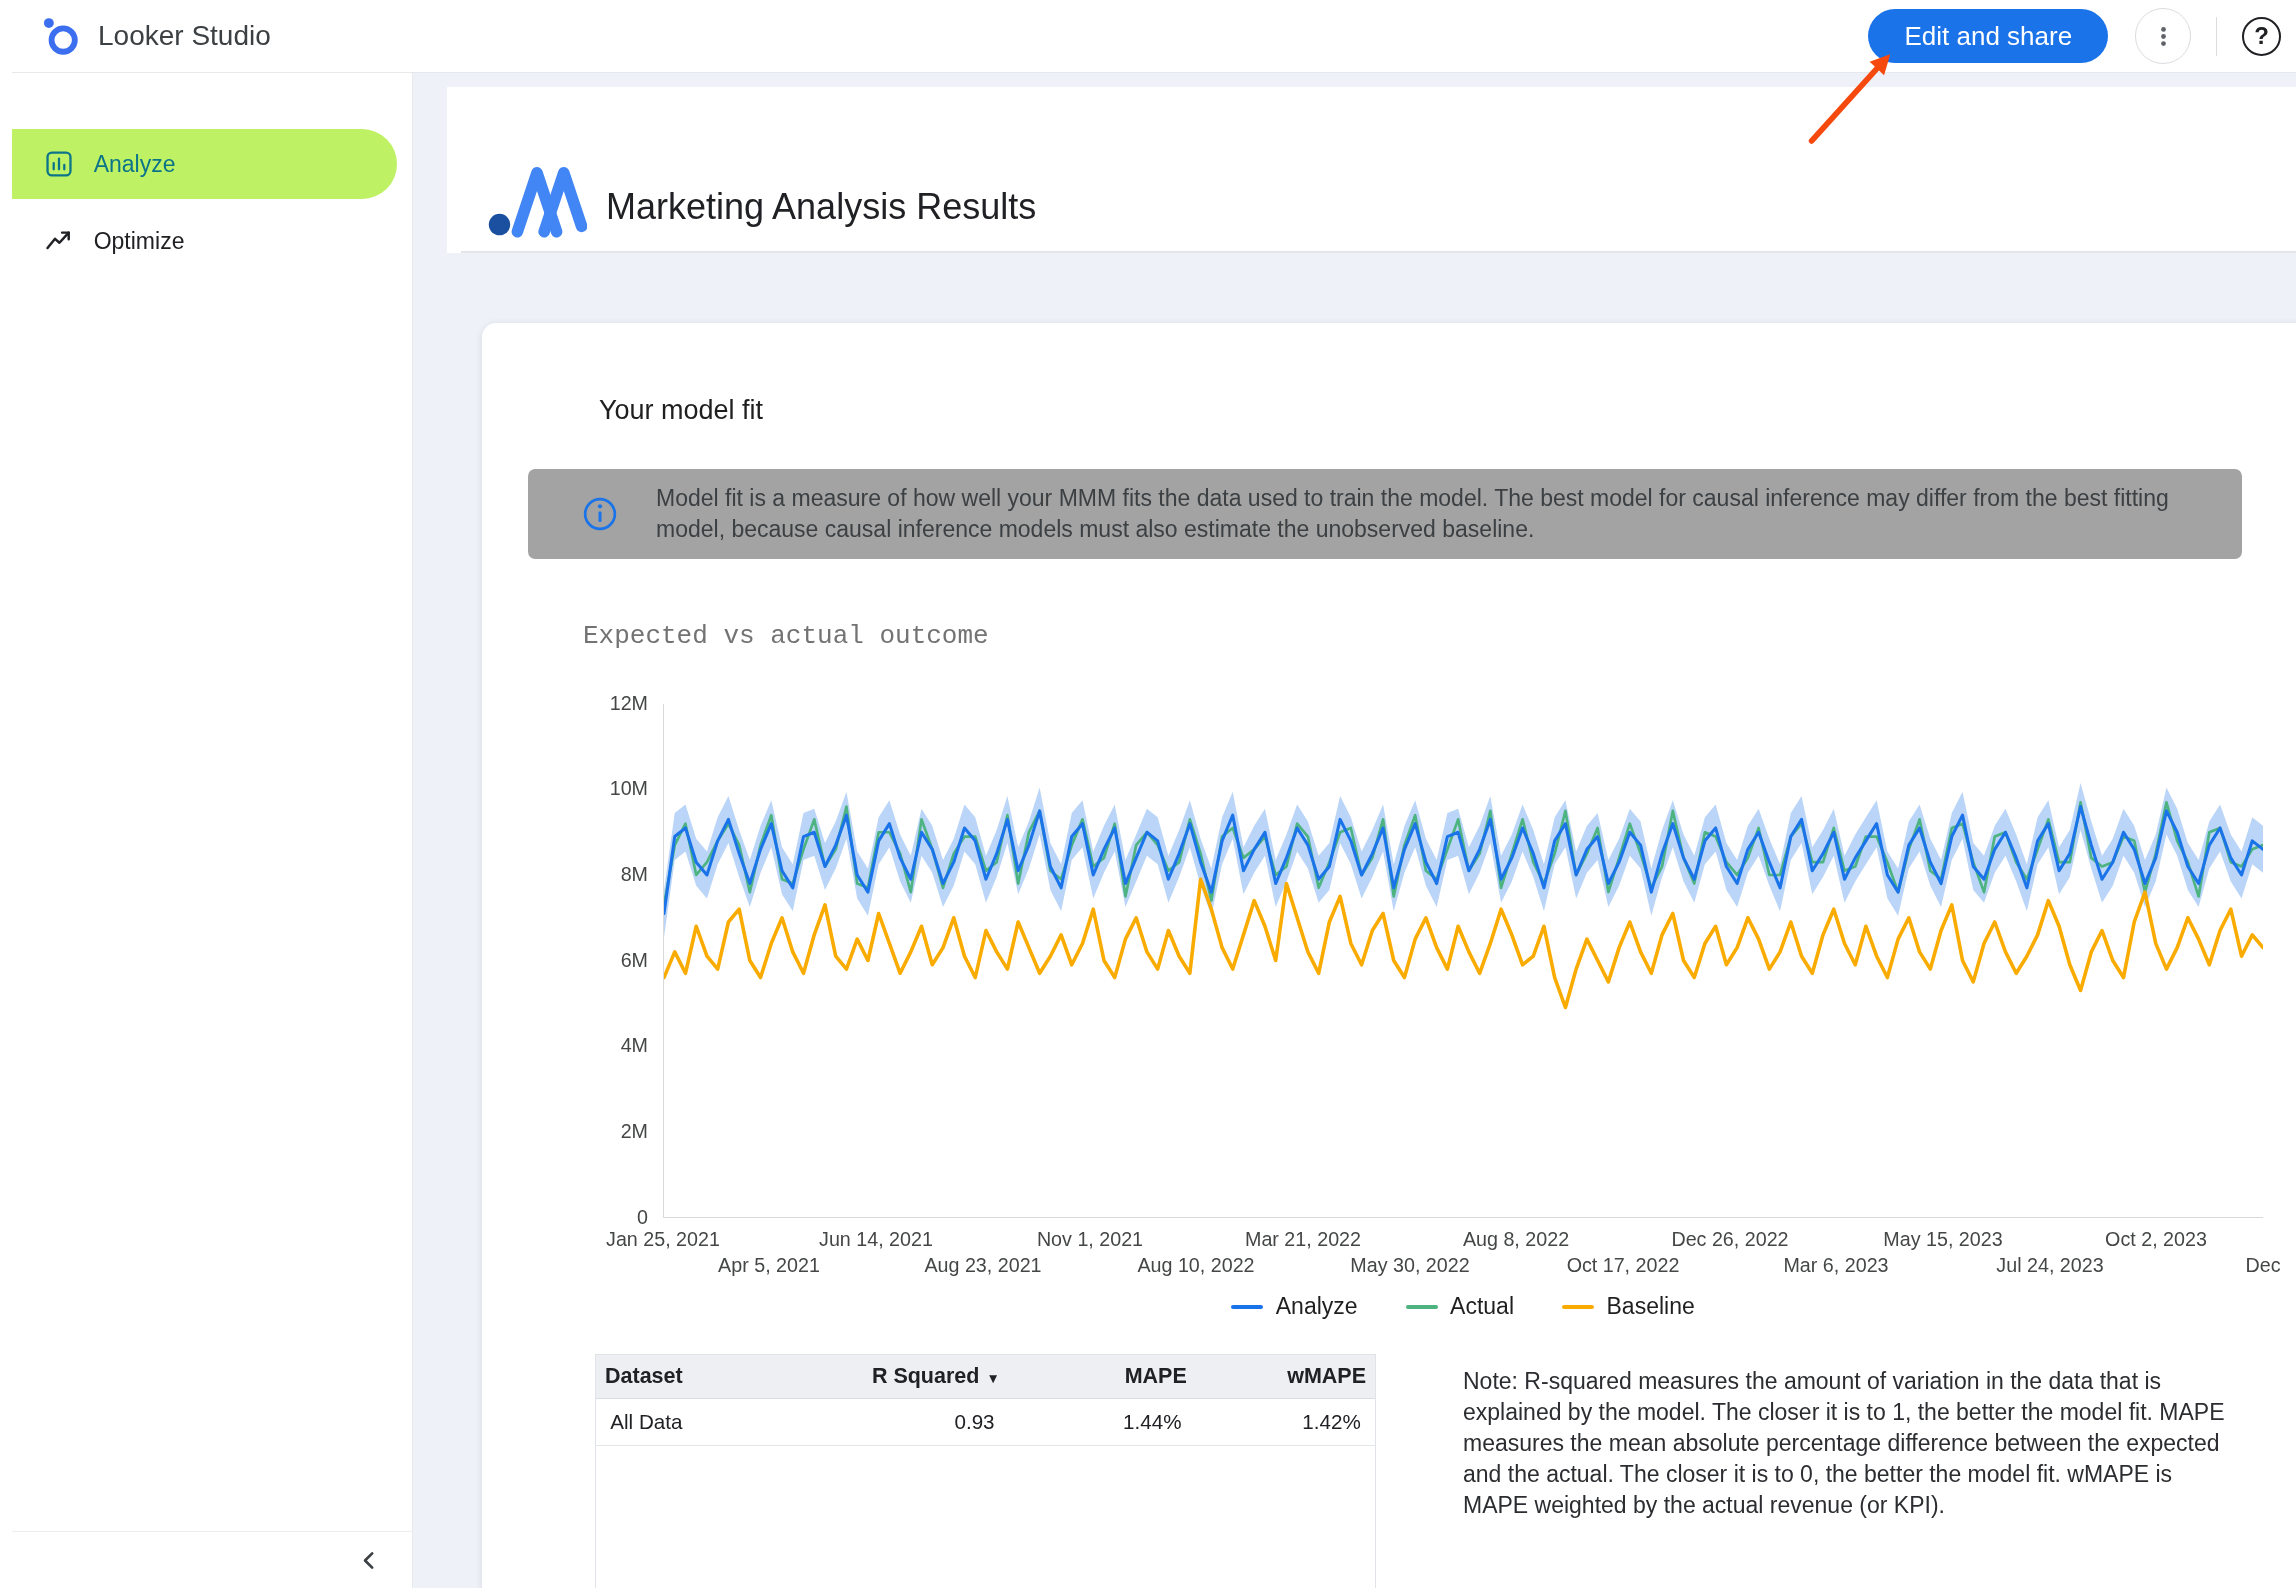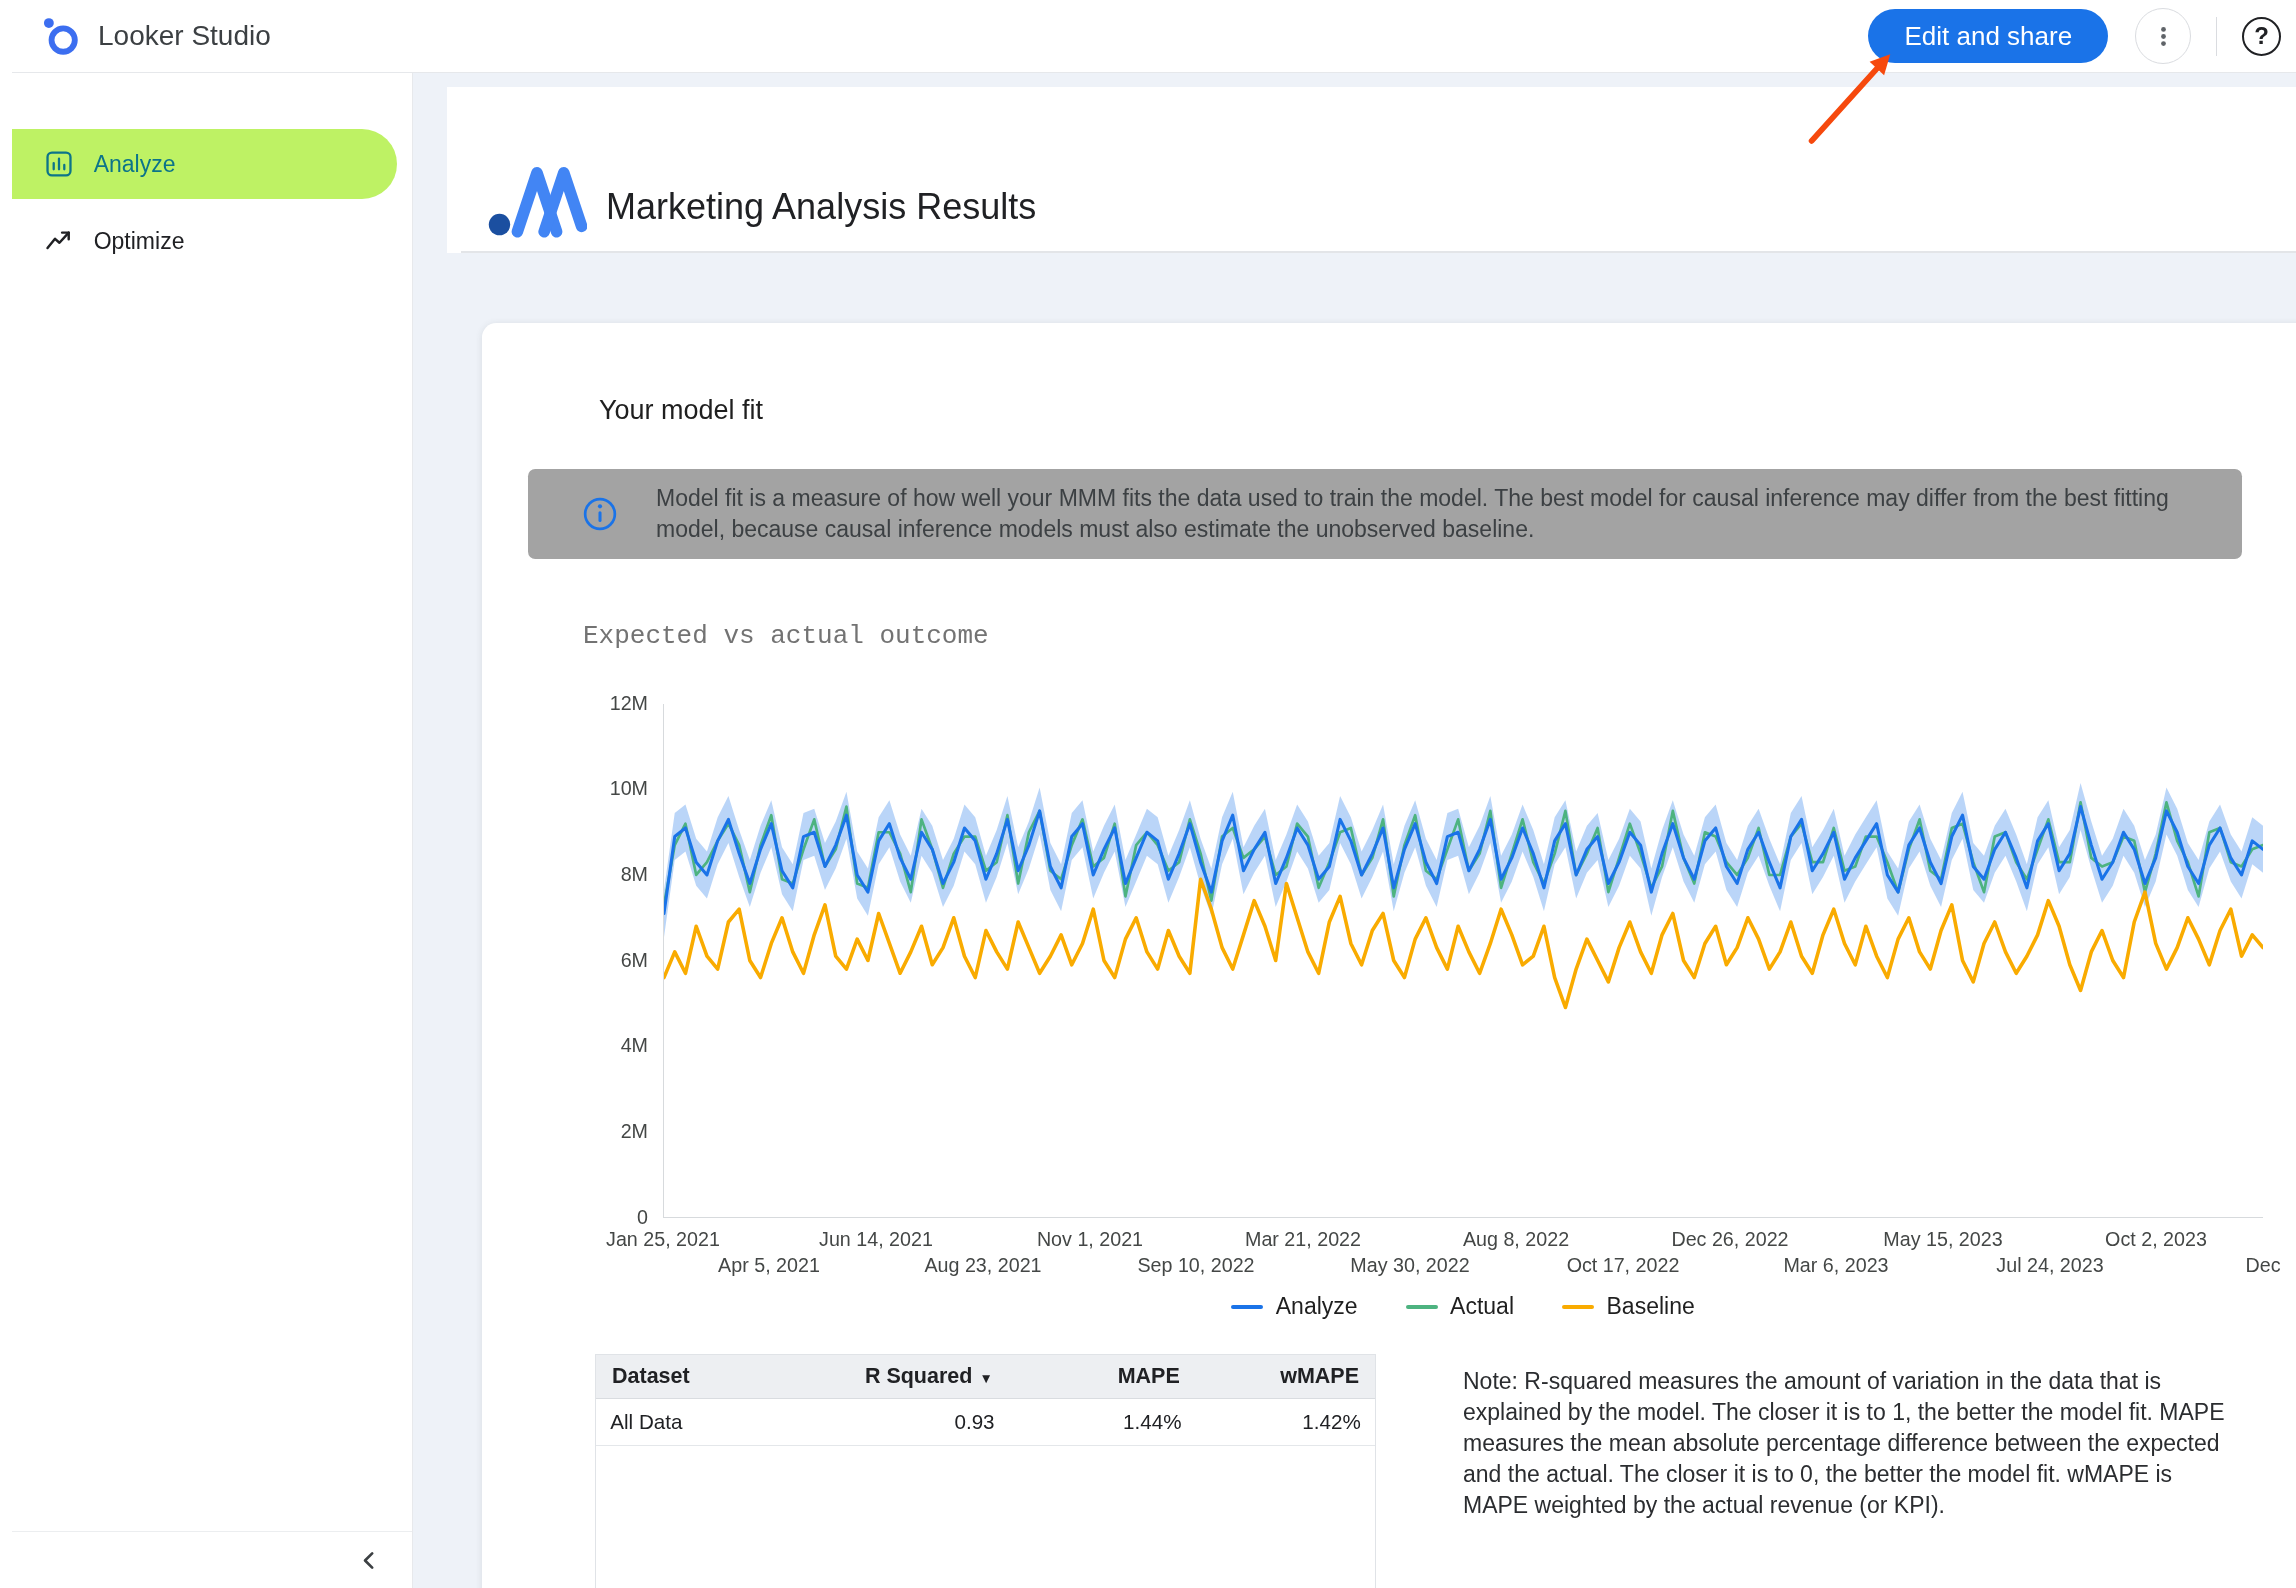--- a/index.html
+++ b/index.html
@@ -57,21 +57,21 @@
   #legend{position:absolute;left:216px;top:1206px;width:1600px;display:flex;justify-content:center;
     gap:48px;align-items:center;}
   .legend-item{display:flex;align-items:center;gap:12.5px;font-size:23px;color:#1f1f1f;cursor:pointer;}
   .swatch{width:32px;height:4.5px;border-radius:2.7px;display:inline-block;}
 
   
   #tablewrap{position:absolute;left:148px;top:1267px;width:781px;height:235px;
     border:0.9px solid #e0e3e7;background:#fff;}
   #fit-table{width:100%;border-collapse:collapse;}
   #fit-table th{background:#edeff2;font-size:21.5px;font-weight:700;color:#202124;
-    padding:9px 16px;text-align:right;border-bottom:0.9px solid #d9dce0;white-space:nowrap;}
+    padding:9px 9px;text-align:right;border-bottom:0.9px solid #d9dce0;white-space:nowrap;}
   #fit-table th:first-child{text-align:left;}
   #fit-table td{font-size:20.6px;color:#202124;padding:10.7px 14.3px;border-bottom:0.9px solid #e4e7ea;}
   #fit-table td.num{text-align:right;}
   .sort-icon{font-size:13.4px;margin-left:7.2px;color:#202124;}
   #fit-table col.c1{width:31%;} #fit-table col.c2{width:22%;}
   #fit-table col.c3{width:24%;} #fit-table col.c4{width:23%;}
 
   #note{position:absolute;left:1016px;top:1279px;width:776px;font-size:23px;line-height:31px;color:#2b2d30;}
 
   
@@ -186,21 +186,21 @@
           <div class="xtick" style="left: 131px; top: 1141px;">Jan 25, 2021</div>
           <div class="xtick" style="left: 344px; top: 1141px;">Jun 14, 2021</div>
           <div class="xtick" style="left: 558px; top: 1141px;">Nov 1, 2021</div>
           <div class="xtick" style="left: 771px; top: 1141px;">Mar 21, 2022</div>
           <div class="xtick" style="left: 984px; top: 1141px;">Aug 8, 2022</div>
           <div class="xtick" style="left: 1198px; top: 1141px;">Dec 26, 2022</div>
           <div class="xtick" style="left: 1411px; top: 1141px;">May 15, 2023</div>
           <div class="xtick" style="left: 1624px; top: 1141px;">Oct 2, 2023</div>
           <div class="xtick" style="left: 237px; top: 1167px;">Apr 5, 2021</div>
           <div class="xtick" style="left: 451px; top: 1167px;">Aug 23, 2021</div>
-          <div class="xtick" style="left: 664px; top: 1167px;">Sep 10, 2022</div>
+          <div class="xtick" style="left: 664px; top: 1167px;">Aug 10, 2022</div>
           <div class="xtick" style="left: 878px; top: 1167px;">May 30, 2022</div>
           <div class="xtick" style="left: 1091px; top: 1167px;">Oct 17, 2022</div>
           <div class="xtick" style="left: 1304px; top: 1167px;">Mar 6, 2023</div>
           <div class="xtick" style="left: 1518px; top: 1167px;">Jul 24, 2023</div>
           <div class="xtick" style="left: 1731px; top: 1167px;">Dec</div>
         </div>
 
       <div id="tablewrap">
         <table id="fit-table">
           <colgroup>

